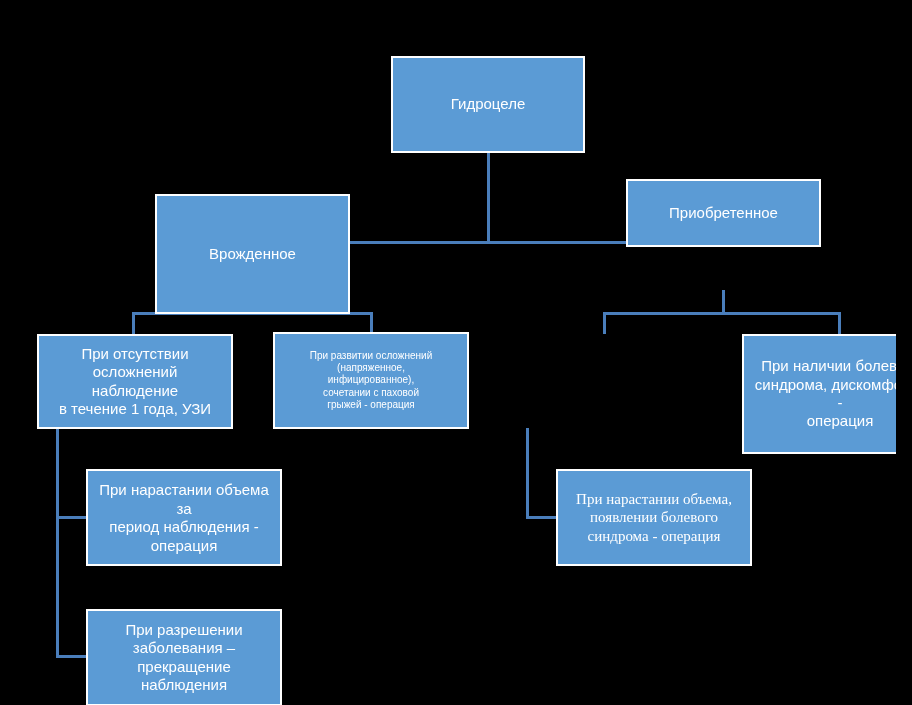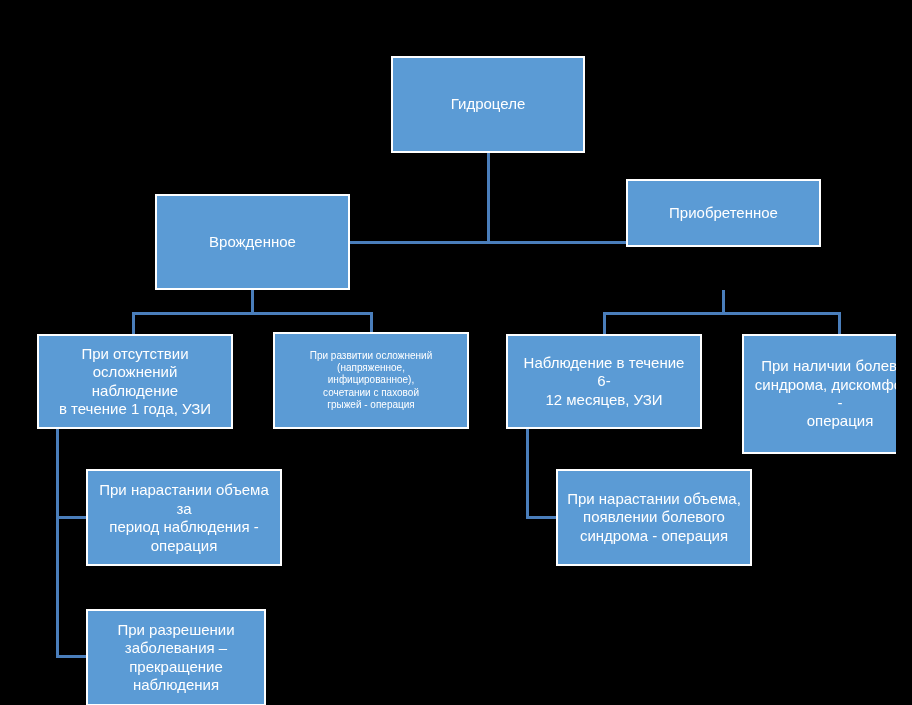--- a/index.html
+++ b/index.html
@@ -34,29 +34,29 @@
     line-height: 1.23;
     white-space: pre-line;
     padding: 1px;
   }
   .conn {
     position: absolute;
     background: var(--connector);
   }
   
   .n-root        { left: 359px; top:  24px; width: 194px; height: 97px; }
-  .n-congenital  { left: 123px; top: 162px; width: 195px; height: 96px; }
+  .n-congenital  { left: 123px; top: 162px; width: 195px; height: 120px; }
   .n-acquired    { left: 594px; top: 147px; width: 195px; height: 68px; }
   .n-cong-nocomp { left:   5px; top: 302px; width: 196px; height: 95px; }
   .n-cong-comp   { left: 241px; top: 300px; width: 196px; height: 97px; font-size: 10px; }
   .n-acq-observe { left: 474px; top: 302px; width: 196px; height: 95px; }
   .n-acq-pain    { left: 710px; top: 302px; width: 196px; height: 120px; }
   .n-cong-volume { left:  54px; top: 437px; width: 196px; height: 97px; align-items: flex-end; }
-  .n-acq-volume  { left: 524px; top: 437px; width: 196px; height: 97px; }
-  .n-cong-resolve{ left:  54px; top: 577px; width: 180px; height: 97px; }
+  .n-acq-volume  { left: 524px; top: 437px; width: 196px; height: 97px; font-family: Liberation Serif, serif; }
+  .n-cong-resolve{ left:  54px; top: 577px; width: 196px; height: 97px; }
   
   .c-root-v      { left: 455px; top: 121px; width: 3px;   height: 90px; }
   .c-mid-h       { left: 318px; top: 209px; width: 276px; height: 3px;  }
   .c-cong-v      { left: 219px; top: 258px; width: 3px;   height: 25px; }
   .c-left-h      { left: 100px; top: 280px; width: 241px; height: 3px;  }
   .c-drop-nocomp { left: 100px; top: 280px; width: 3px;   height: 22px; }
   .c-drop-comp   { left: 338px; top: 280px; width: 3px;   height: 22px; }
   .c-acq-v       { left: 690px; top: 258px; width: 3px;   height: 25px; }
   .c-right-h     { left: 571px; top: 280px; width: 238px; height: 3px;  }
   .c-drop-observe{ left: 571px; top: 280px; width: 3px;   height: 22px; }
@@ -107,24 +107,20 @@
   </div>
 
   <div class="node n-cong-comp">
     <span>При развитии осложнений
 (напряженное,
 инфицированное),
 сочетании с паховой
 грыжей - операция</span>
   </div>
 
-  <div class="node n-acq-observe">
-    <span>Наблюдение в течение 6-
-12 месяцев, УЗИ</span>
-  </div>
 
   <div class="node n-acq-pain">
     <span>При наличии болевого
 синдрома, дискомфорта -
 операция</span>
   </div>
 
   <div class="node n-cong-volume">
     <span>При нарастании объема за
 период наблюдения -

